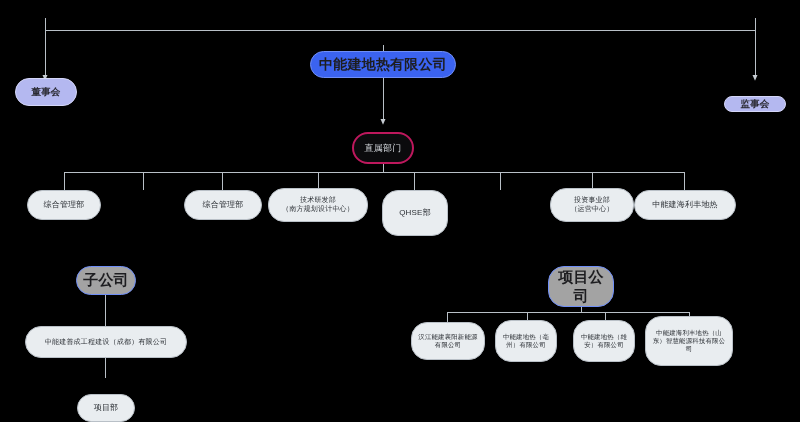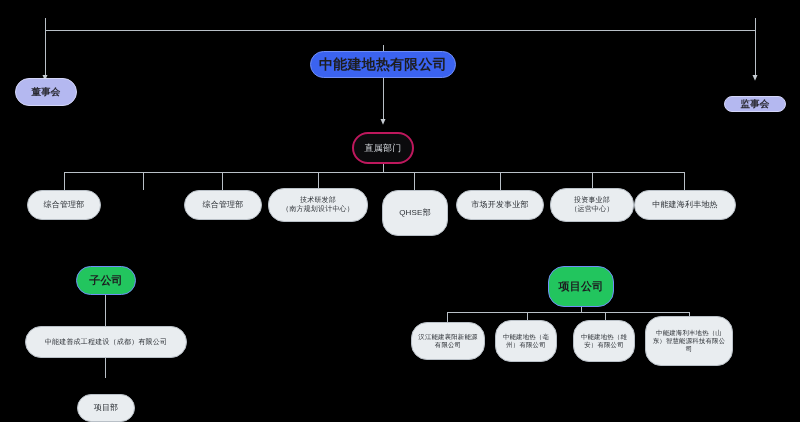--- a/index.html
+++ b/index.html
@@ -38,24 +38,24 @@
   }
   .node-root {
     background: #3b63f0;
     color: #1d1d20;
     border: 1px solid #6f8ef7;
     font-size: 14px;
     font-weight: 700;
     margin-top: 33px;
   }
   .node-blue {
-    background: #22c55e;
+    background: #a3a3a3;
     color: #1d1d20;
     border: 1px solid #6f8ef7;
-    font-size: 11px;
+    font-size: 15px;
     font-weight: 700;
   }
   .node-lav {
     background: #b4b8f0;
     color: #2a2a33;
     border: 1px solid #d4d6f8;
     font-size: 9.5px;
     font-weight: 700;
   }
   .node-dark {
@@ -131,21 +131,20 @@
   <div class="node node-light" style="left:27px; top:190px; width:74px; height:30px;">综合管理部</div>
 
 
   <div class="node node-light" style="left:184px; top:190px; width:78px; height:30px;">综合管理部</div>
 
   <div class="node node-light tiny" style="left:268px; top:188px; width:100px; height:34px;">技术研发部
 （南方规划设计中心）</div>
 
   <div class="node node-light" style="left:382px; top:190px; width:66px; height:46px;">QHSE部</div>
 
-  <div class="node node-light" style="left:456px; top:190px; width:88px; height:30px;">市场开发事业部</div>
 
   <div class="node node-light tiny" style="left:550px; top:188px; width:84px; height:34px;">投资事业部
 （运营中心）</div>
 
   <div class="node node-light" style="left:634px; top:190px; width:102px; height:30px;">中能建海利丰地热</div>
 
   <div class="node node-blue" style="left:76px; top:266px; width:60px; height:29px;">子公司</div>
 
   <div class="node node-light tiny" style="left:25px; top:326px; width:162px; height:32px;">中能建善成工程建设（成都）有限公司</div>
 

